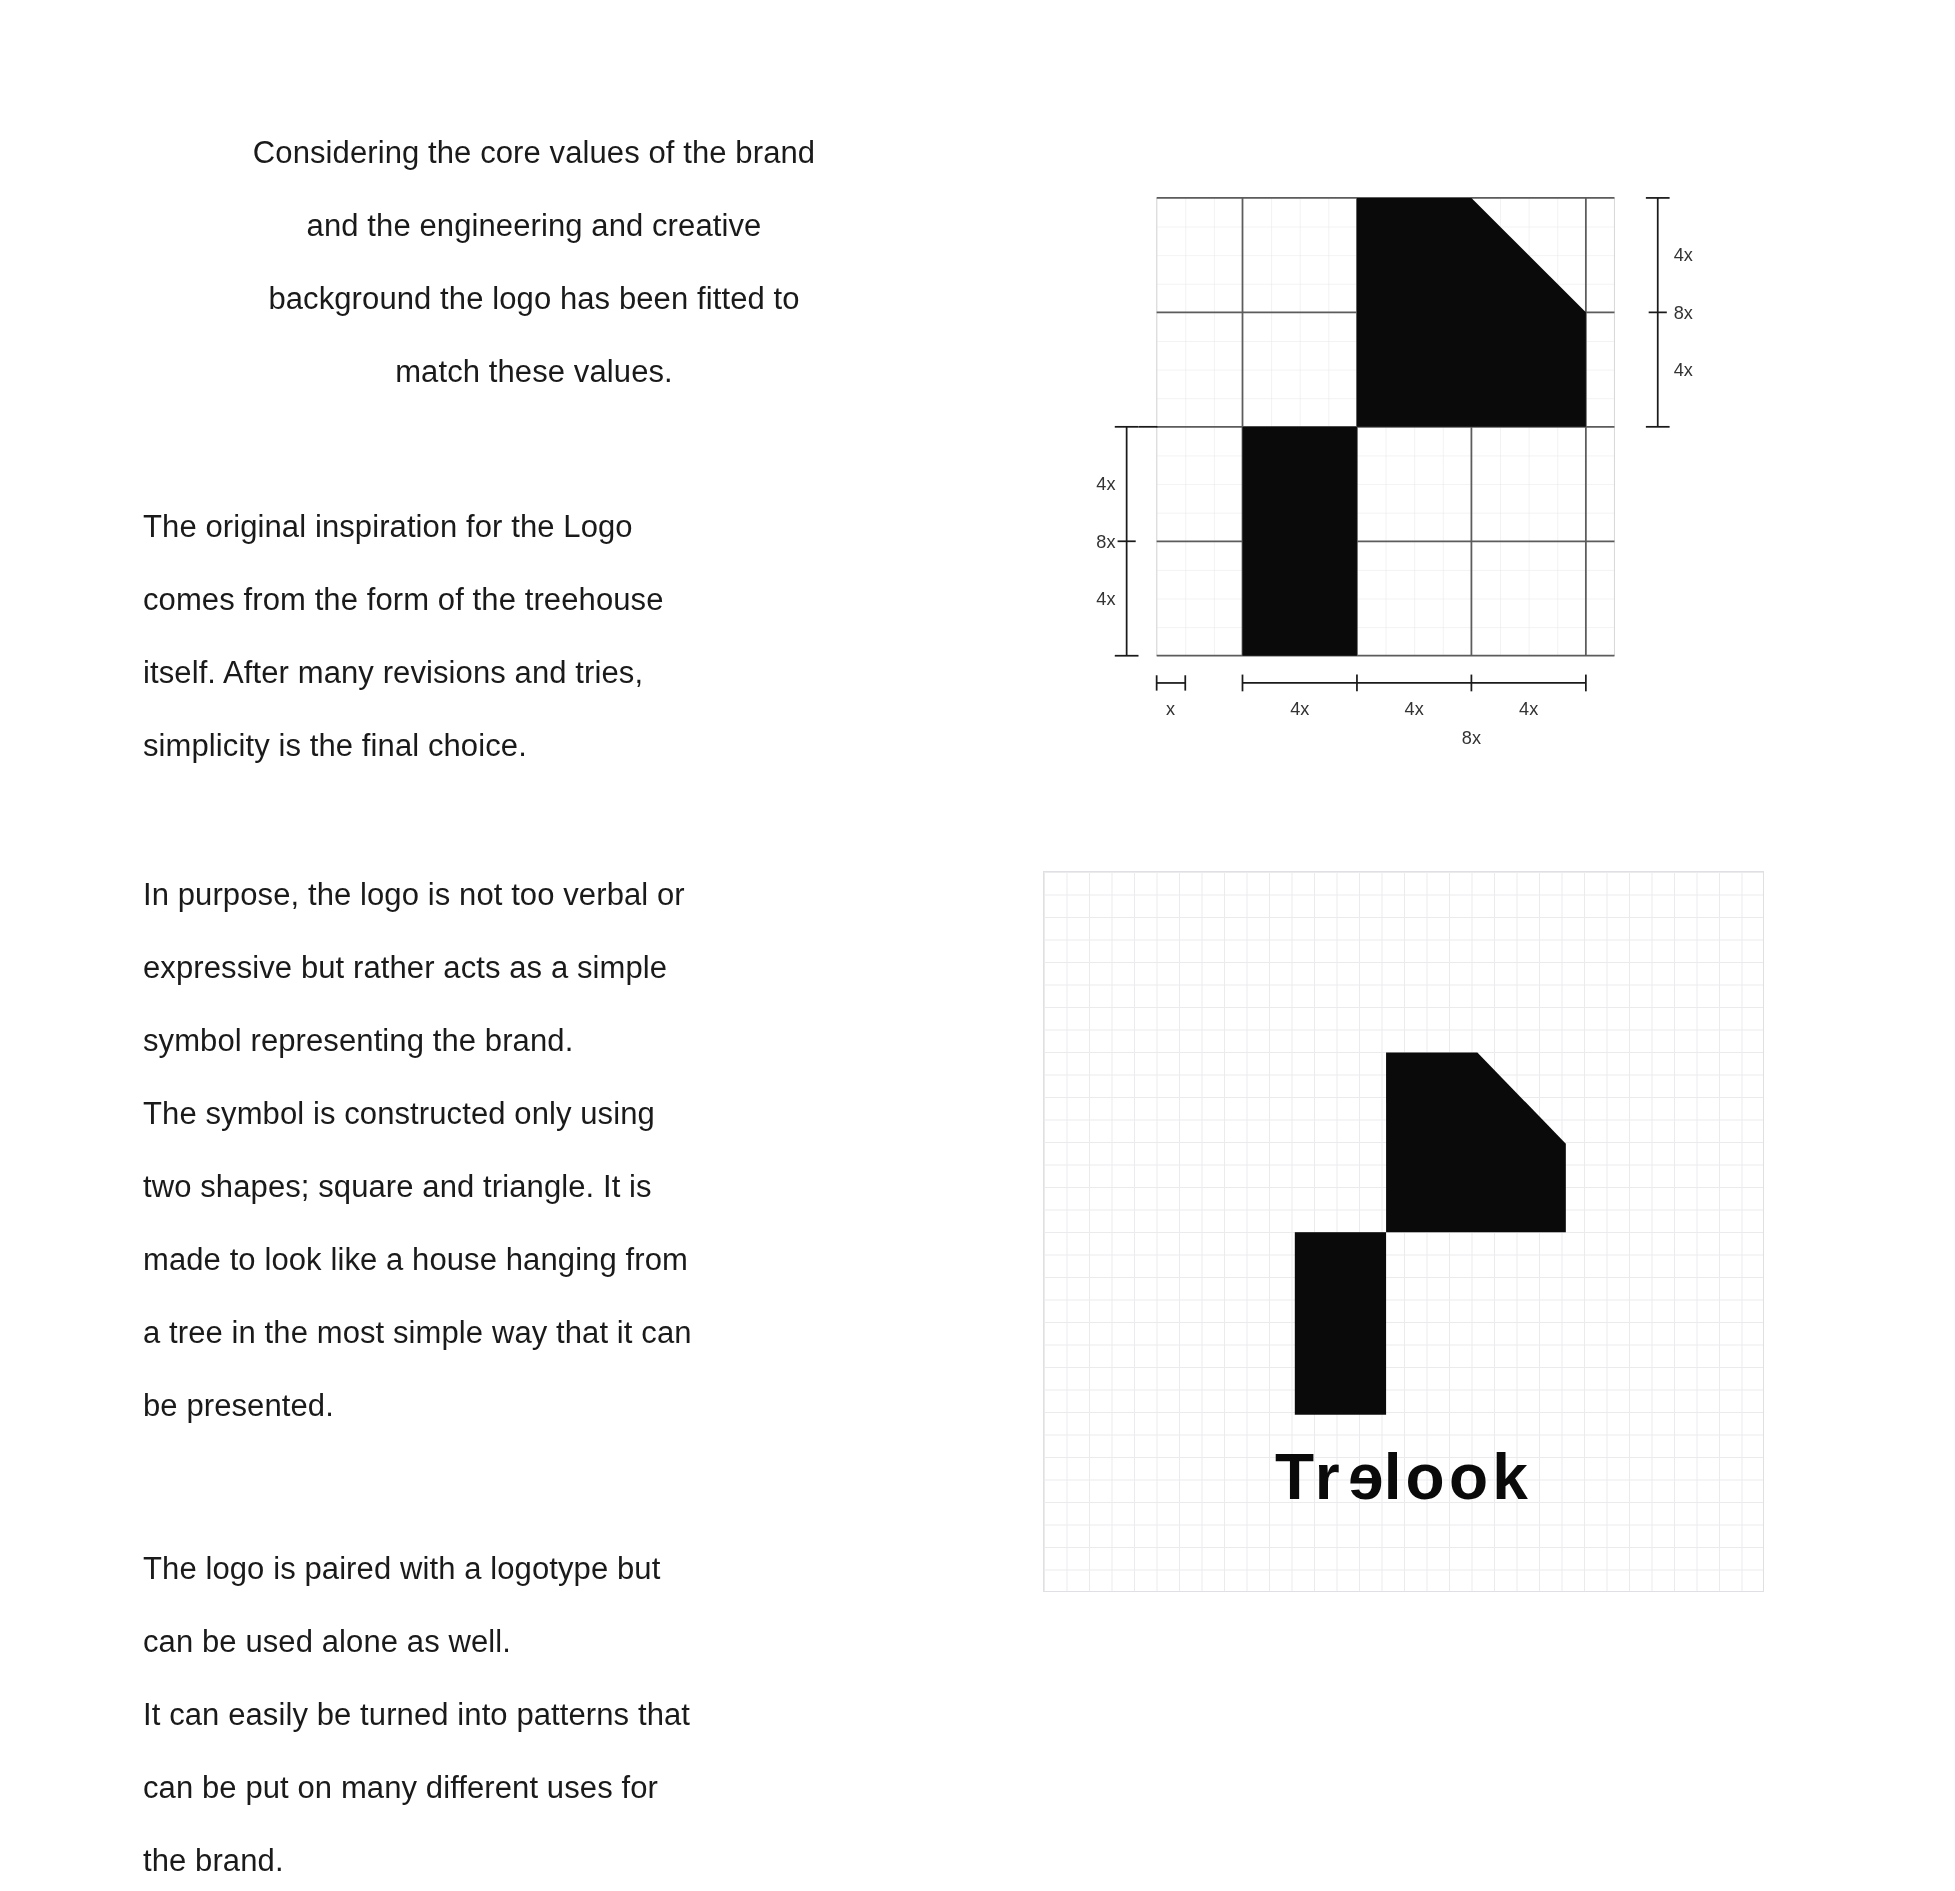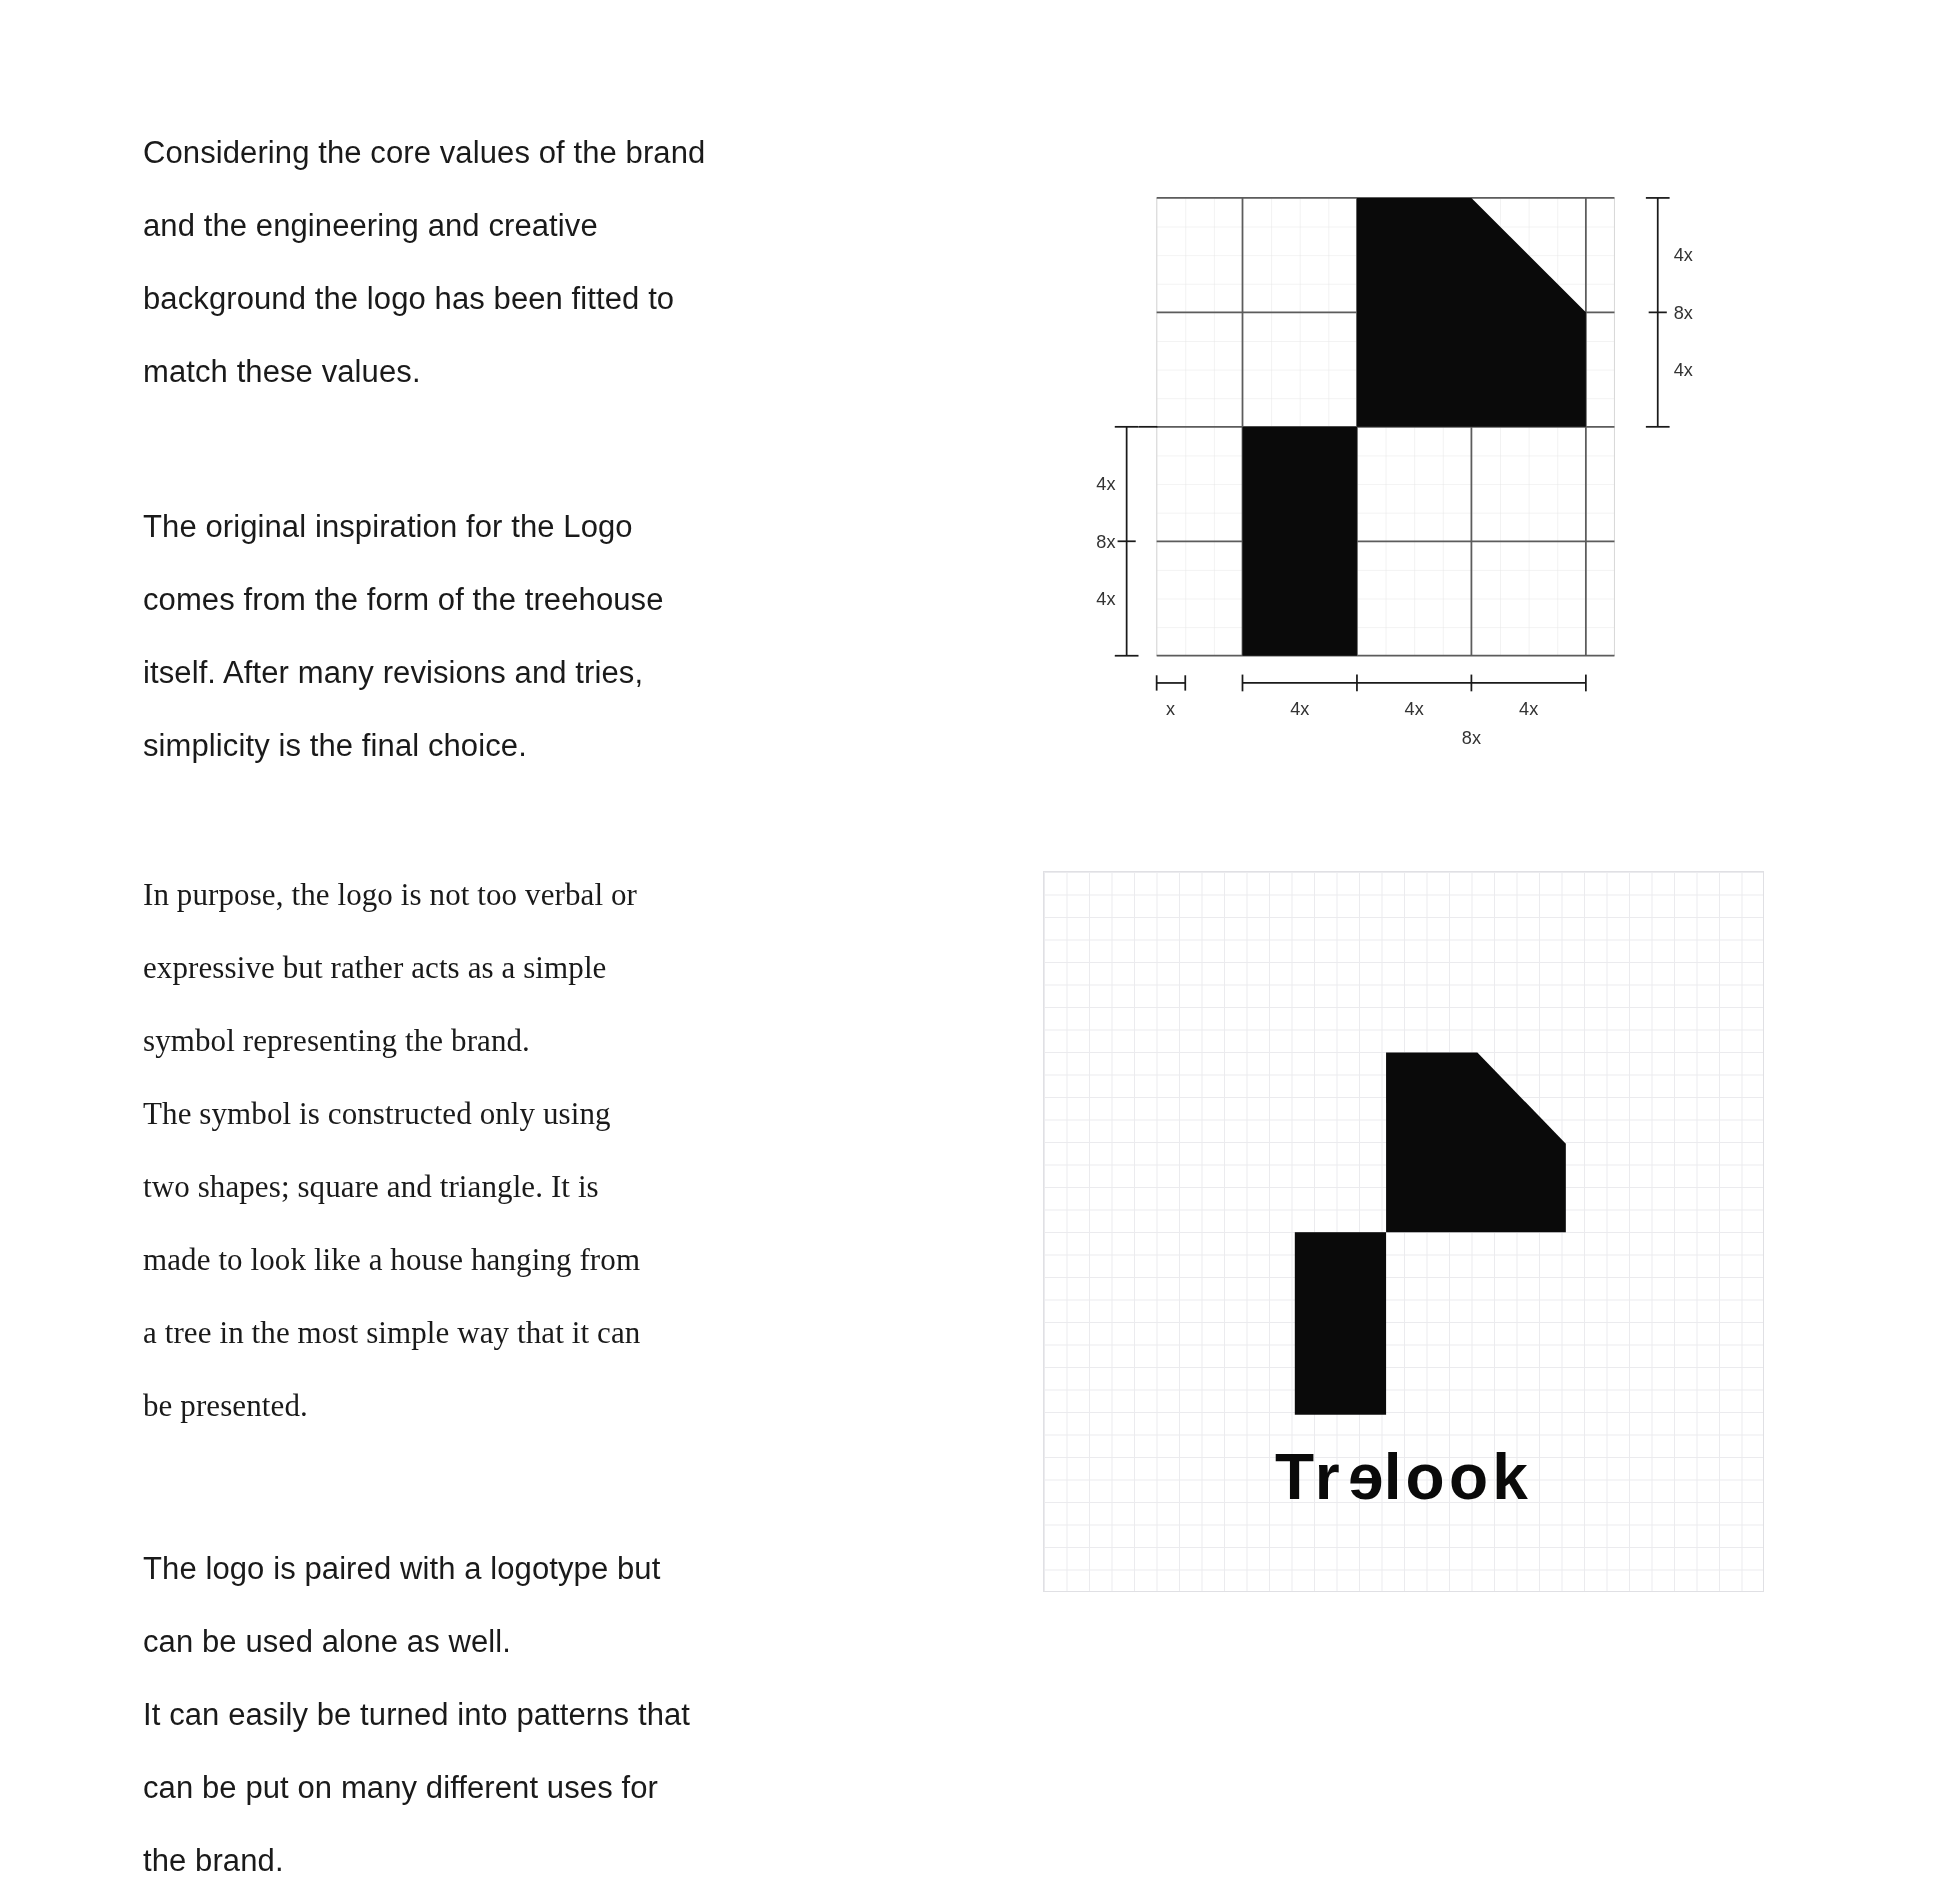--- a/index.html
+++ b/index.html
@@ -19,23 +19,23 @@
   .para {
     position: absolute;
     left: 143px;
     width: 782px;
     font-size: 31px;
     line-height: 73px;
     letter-spacing: 0.1px;
     color: #1a1a1a;
     white-space: pre-line;
   }
-  #para-1 { top: 85px;  }
+  #para-1 { top: 85px; text-align: center;  }
   #para-2 { top: 459px;  }
-  #para-3 { top: 827px; font-family: Liberation Serif, serif; }
+  #para-3 { top: 827px; }
   #para-4 { top: 1501px; }
 
   
   #construction-svg {
     position: absolute;
     left: 1075px;
     top: 178px;
     width: 663px;
     height: 580px;
   }

